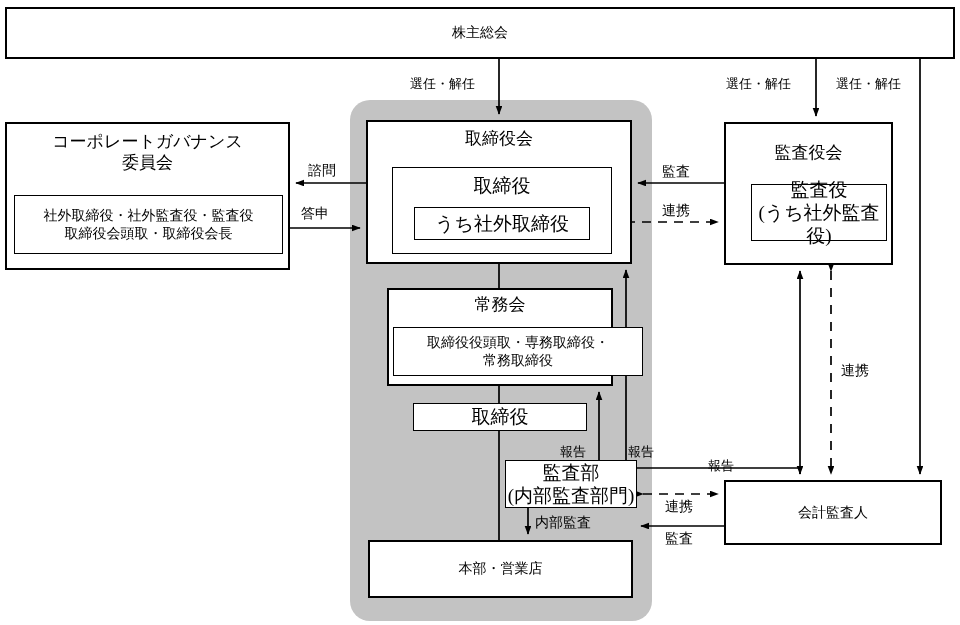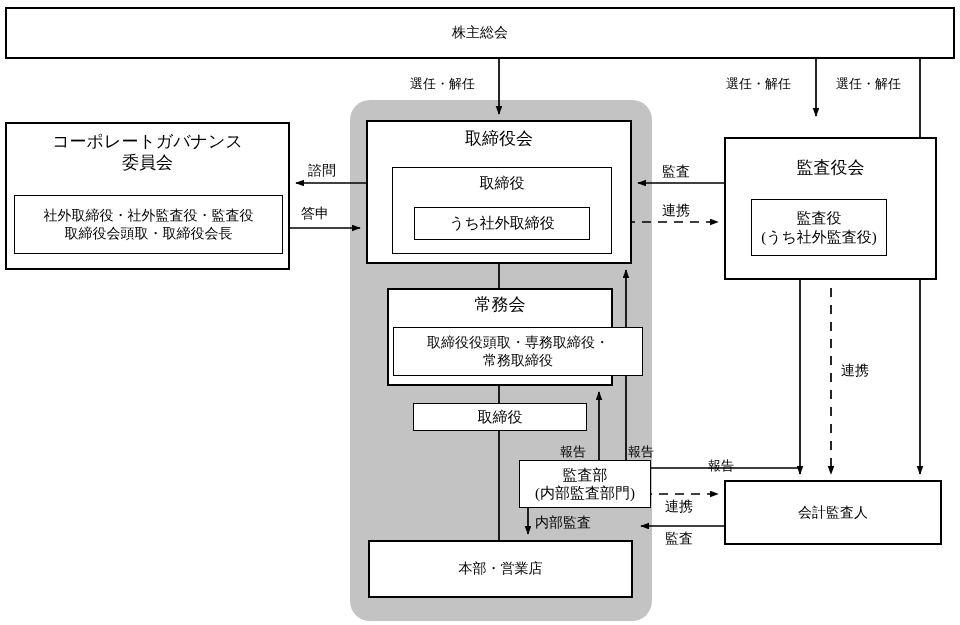--- a/index.html
+++ b/index.html
@@ -17,21 +17,21 @@
          display:flex;flex-direction:column;align-items:center;
          justify-content:center;text-align:center;line-height:1.22;}
 
   #graybg{position:absolute;background:#c3c3c3;border-radius:20px;}
 
   .lbl{position:absolute;background:transparent;color:#000;
        white-space:nowrap;line-height:1;}
 
   .t20{font-size:14px;}
   .t17{font-size:17px;}
-  .t15{font-size:15px;}
+  .t15{font-size:19px;}
   .t14{font-size:14px;}
   .t13{font-size:13px;margin-top:8px;}
 </style>
 </head>
 <body>
 
 <div id="stage">
 
   <div id="graybg" style="left:350px;top:100px;width:302px;height:521px;"></div>
 
@@ -97,41 +97,41 @@
   <div class="box" style="left:366px;top:120px;width:266px;height:144px;justify-content:flex-start;padding-top:7px;">
     <span class="t17">取締役会</span>
     <div class="inner" style="position:absolute;left:24px;top:45px;width:220px;height:87px;justify-content:flex-start;padding-top:6px;">
       <span class="t15">取締役</span>
       <div class="inner" style="position:absolute;left:21px;top:39px;width:176px;height:33px;">
         <span class="t15">うち社外取締役</span>
       </div>
     </div>
   </div>
 
-  <div class="box" style="left:724px;top:137px;width:213px;height:143px;justify-content:flex-start;padding-top:19px;">
+  <div class="box" style="left:724px;top:122px;width:169px;height:143px;justify-content:flex-start;padding-top:19px;">
     <span class="t17">監査役会</span>
     <div class="inner" style="position:absolute;left:25px;top:60px;width:136px;height:57px;">
       <span class="t15">監査役</span>
       <span class="t15">(うち社外監査役)</span>
     </div>
   </div>
 
   <div class="box" style="left:387px;top:288px;width:226px;height:98px;justify-content:flex-start;padding-top:5px;">
     <span class="t17">常務会</span>
     <div class="inner" style="position:absolute;left:4px;top:37px;width:250px;height:49px;">
       <span class="t14">取締役役頭取・専務取締役・</span>
       <span class="t14">常務取締役</span>
     </div>
   </div>
 
   <div class="box thin" style="left:413px;top:403px;width:174px;height:28px;">
     <span class="t15">取締役</span>
   </div>
 
-  <div class="box thin" style="left:519px;top:460px;width:132px;height:48px;">
+  <div class="box thin" style="left:505px;top:460px;width:132px;height:48px;">
     <span class="t15">監査部</span>
     <span class="t15">(内部監査部門)</span>
   </div>
 
   <div class="box t20" style="left:368px;top:540px;width:265px;height:58px;">
     <span>本部・営業店</span>
   </div>
 
   <div class="box t20" style="left:724px;top:480px;width:218px;height:65px;">
     <span>会計監査人</span>

